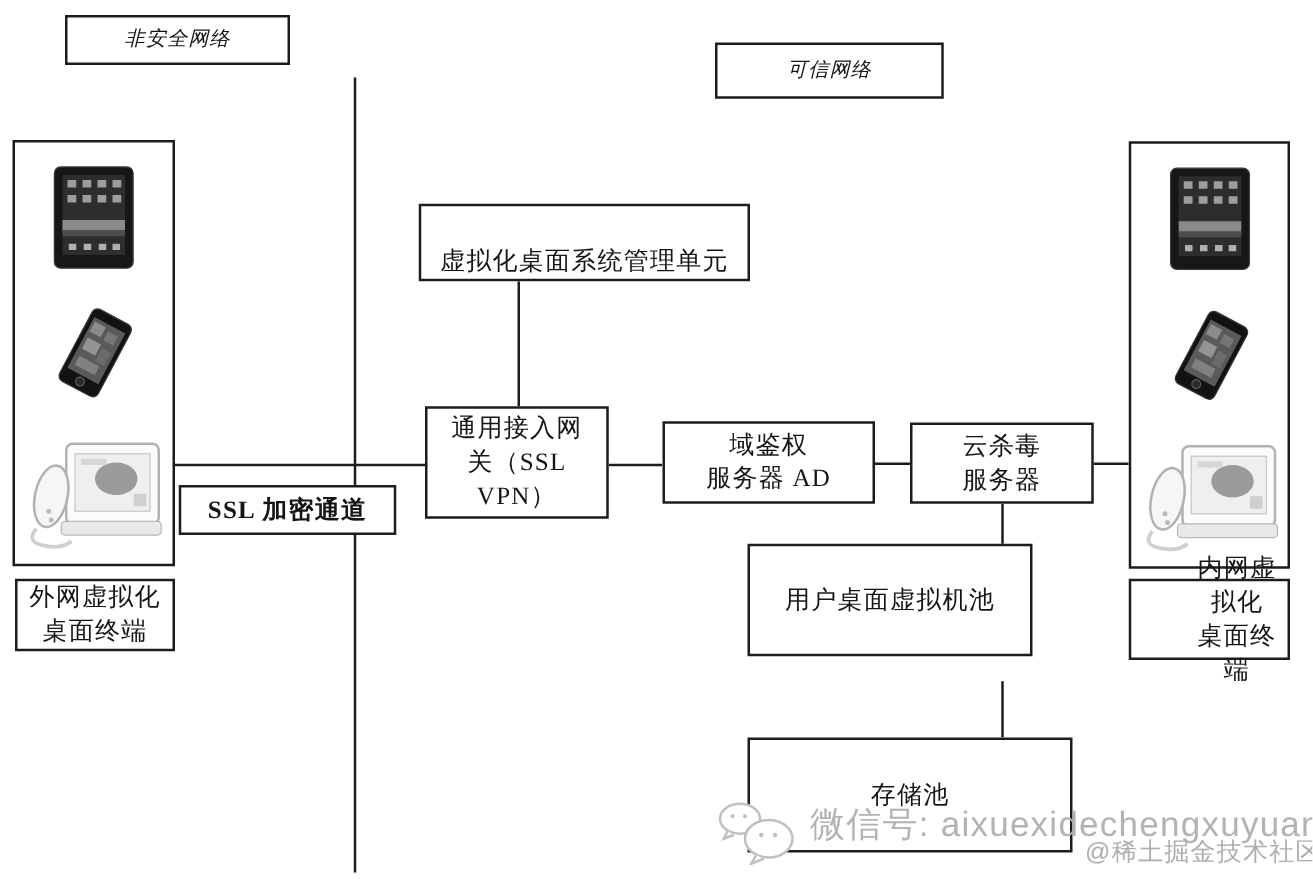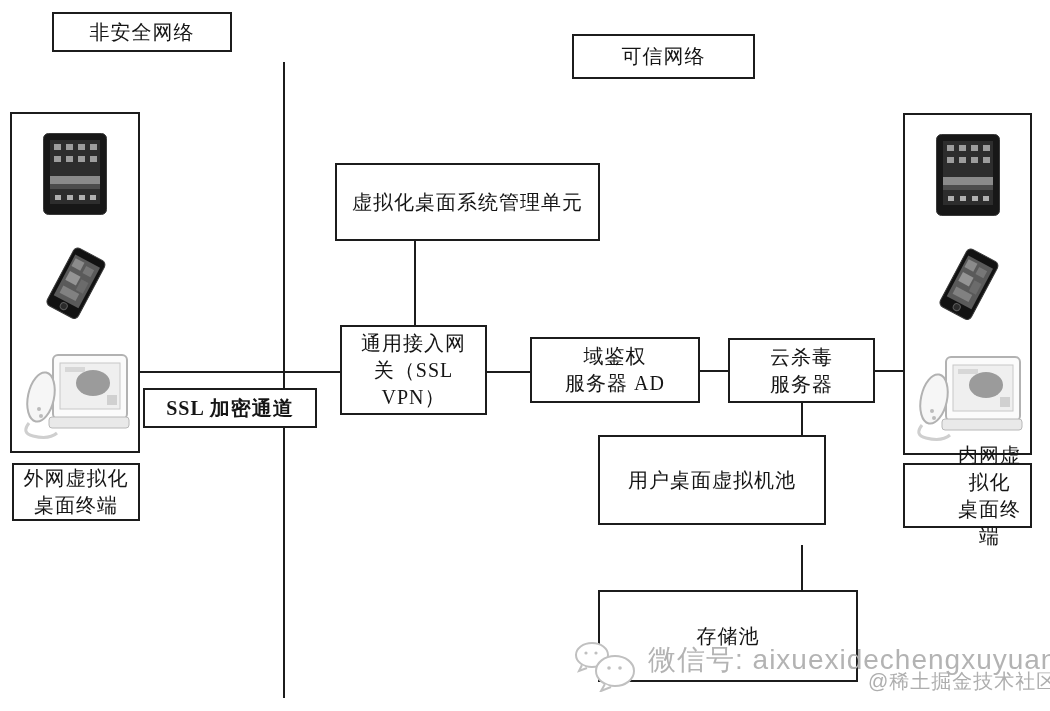--- a/index.html
+++ b/index.html
@@ -5,21 +5,21 @@
   html,body{margin:0;padding:0;background:#fff;}
   .stage{
     position:relative;width:1050px;height:711px;background:#ffffff;overflow:hidden;
     font-family:"Liberation Serif","DejaVu Serif",serif;color:#151515;
   }
   .box{
     position:absolute;box-sizing:border-box;border:2px solid #1c1c1c;background:#fff;
     display:flex;align-items:center;justify-content:center;text-align:center;
     white-space:pre-line;line-height:1.35;font-size:20px;letter-spacing:1px;
   }
-  .zone{font-size:20px;}
+  .zone{font-size:16px;font-style:italic;}
   .hline,.vline{position:absolute;background:#1c1c1c;}
   .devicebox{
     position:absolute;box-sizing:border-box;border:2px solid #1c1c1c;background:#fff;
     display:flex;flex-direction:column;align-items:center;justify-content:space-between;
     padding:18px 0 10px 0;
   }
   .phone-wrap{transform:rotate(28deg);}
   .watermark-text{
     position:absolute;font-family:"Liberation Sans","DejaVu Sans",sans-serif;
     color:#b3b3b3;z-index:5;white-space:nowrap;
@@ -101,21 +101,21 @@
 
   <div class="box" style="left:12px;top:463px;width:128px;height:58px;">
     <span>外网虚拟化
 桌面终端</span>
   </div>
 
   <div class="box" style="left:143px;top:388px;width:174px;height:40px;z-index:2;font-weight:bold;">
     <span>SSL 加密通道</span>
   </div>
 
-  <div class="box" style="left:335px;top:163px;width:265px;height:78px;">
+  <div class="box" style="left:335px;top:163px;width:265px;height:62px;align-items:flex-end;">
     <span>虚拟化桌面系统管理单元</span>
   </div>
 
   <div class="box" style="left:340px;top:325px;width:147px;height:90px;z-index:2;">
     <span>通用接入网
 关（SSL
 VPN）</span>
   </div>
 
   <div class="box" style="left:530px;top:337px;width:170px;height:66px;z-index:2;justify-content:center;">

